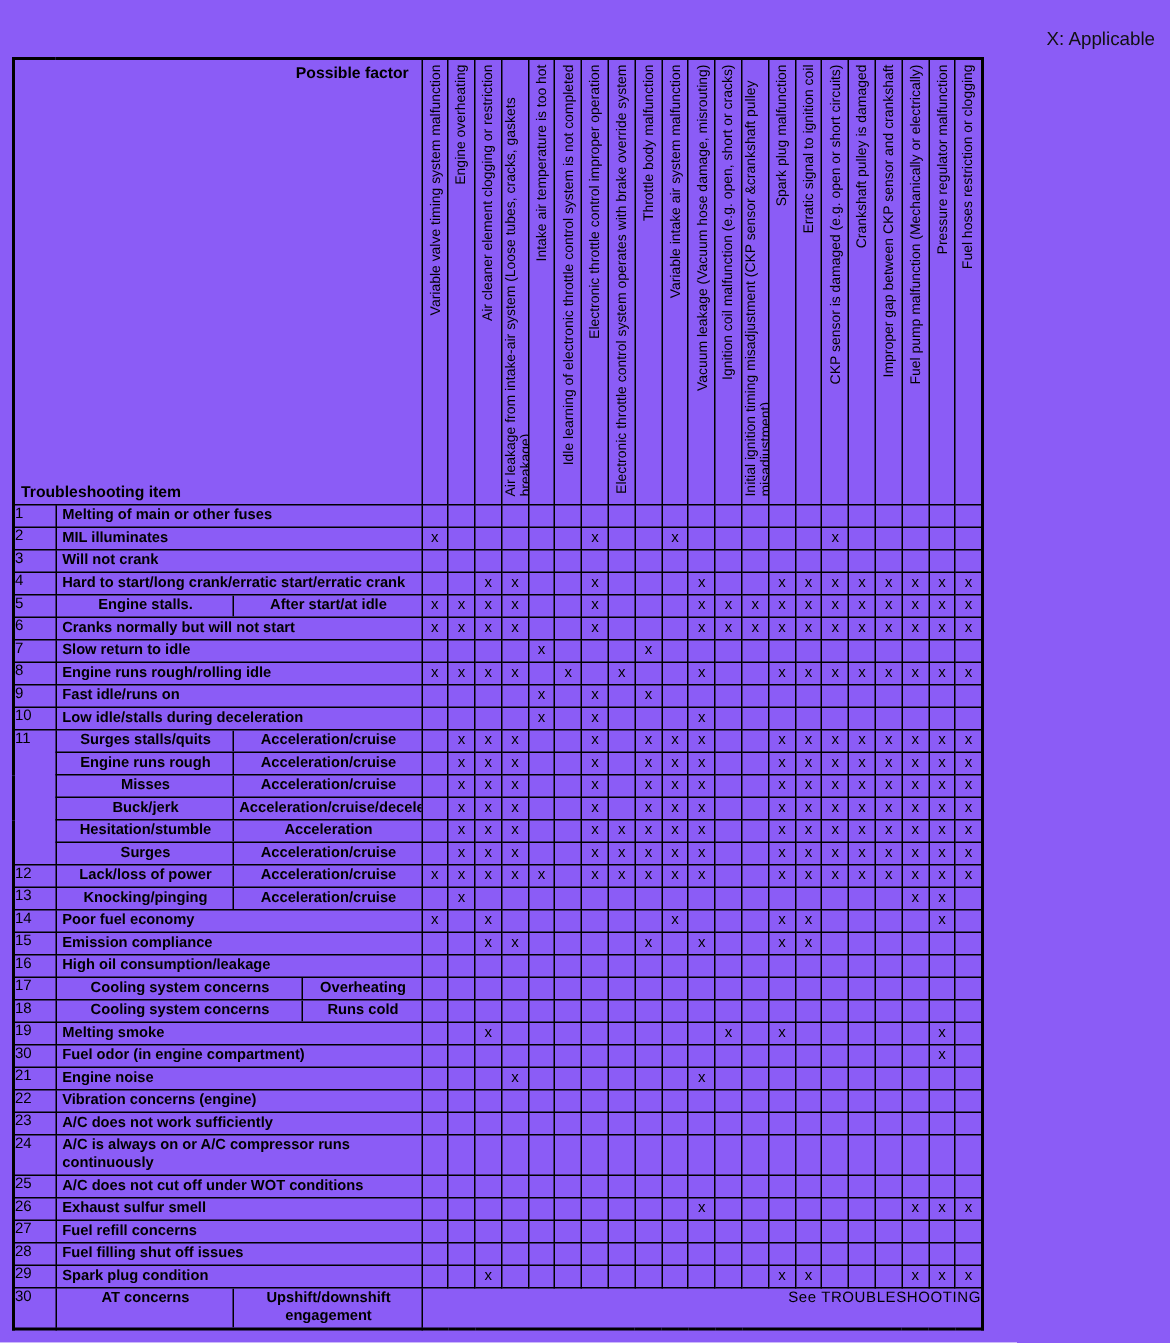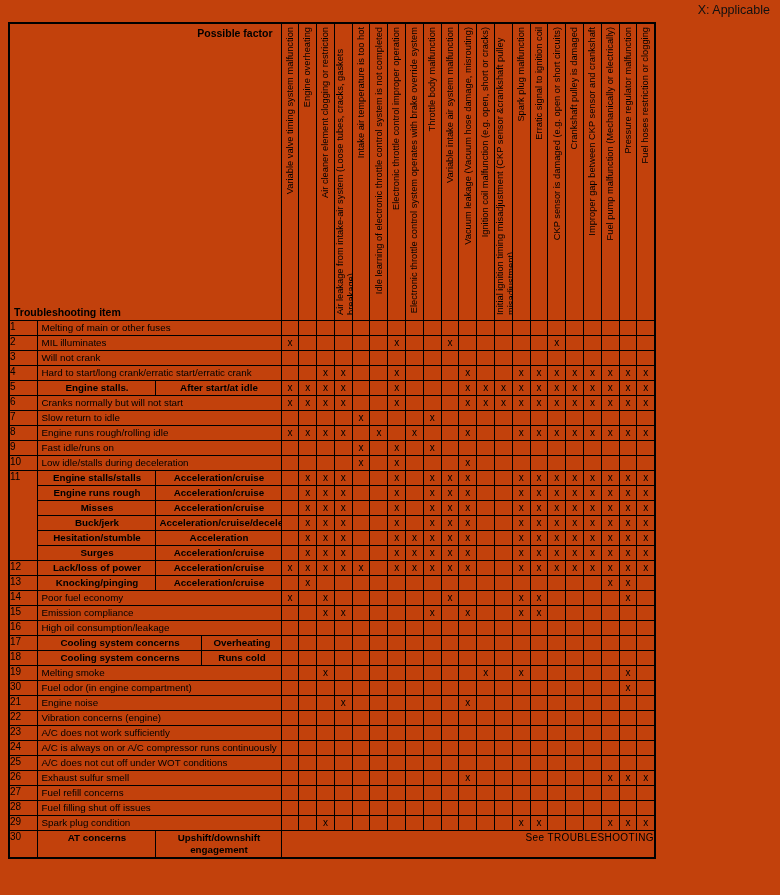--- a/index.html
+++ b/index.html
@@ -1,20 +1,20 @@
 <!DOCTYPE html>
 <html><head>
 <meta charset="utf-8">
 <style>
   html,body{margin:0;padding:0;background:#fff;color:#000;}
   .page{
     width:780px;height:895px;box-sizing:border-box;
-    padding:1px 8px 0 8px;
+    padding:17px 8px 0 8px;
     font-family:"Liberation Sans",sans-serif;
-    background:#c2410c;position:relative;
+    background:#8b5cf6;position:relative;
   }
   .legend{
     text-align:right;font-size:12.5px;padding:2px 2px 5px 0;color:#111;
   }
   table.matrix{
     border-collapse:collapse;table-layout:fixed;width:648px;
     border:2px solid #000;
   }
   table.matrix td,table.matrix th{
     border:1px solid #000;padding:0;vertical-align:top;overflow:hidden;
@@ -27,21 +27,21 @@
   
   th.vh{vertical-align:bottom;height:296px;font-weight:normal;}
   .vtext{
     writing-mode:vertical-rl;transform:rotate(180deg);
     font-size:9.3px;line-height:10.6px;max-height:288px;
     margin:0 auto;padding:3px 0;text-align:left;white-space:normal;
   }
   
   td.num{font-size:10px;line-height:12px;padding:1px 0 1px 5px;font-weight:normal;}
   td.item{padding:0;}
-  .single{font-weight:normal;font-size:9.8px;line-height:12px;padding:1px 2px 1px 4px;}
+  .single{font-weight:bold;font-size:9.8px;line-height:12px;padding:1px 2px 1px 4px;}
   .splitwrap{display:flex;align-items:stretch;min-height:12px;text-align:center;}
   .imain{
     flex:0 0 118px;box-sizing:border-box;border-right:1px solid #000;
     font-weight:bold;font-size:9.8px;line-height:12px;padding:1px 2px 1px 4px;
   }
   .splitwrap.wide .imain{flex-basis:164px;}
   .isub{
     flex:1;font-weight:bold;font-size:9.8px;line-height:12px;padding:1px 2px 1px 4px;
   }
   td.c{height:12px;text-align:center;font-size:10px;line-height:13px;vertical-align:middle;}
@@ -421,21 +421,21 @@
           <td class="c"></td>
           <td class="c"></td>
           <td class="c"></td>
           <td class="c"></td>
           <td class="c"></td>
         </tr>
         <tr>
           <td class="num" rowspan="6">11</td>
           <td class="item">
             <div class="splitwrap">
-              <span class="imain">Engine stalls/stalls</span>
+              <span class="imain">Surges stalls/quits</span>
               <span class="isub">Acceleration/cruise</span>
             </div>
           </td>
           <td class="c"></td>
           <td class="c">x</td>
           <td class="c">x</td>
           <td class="c">x</td>
           <td class="c"></td>
           <td class="c"></td>
           <td class="c">x</td>

